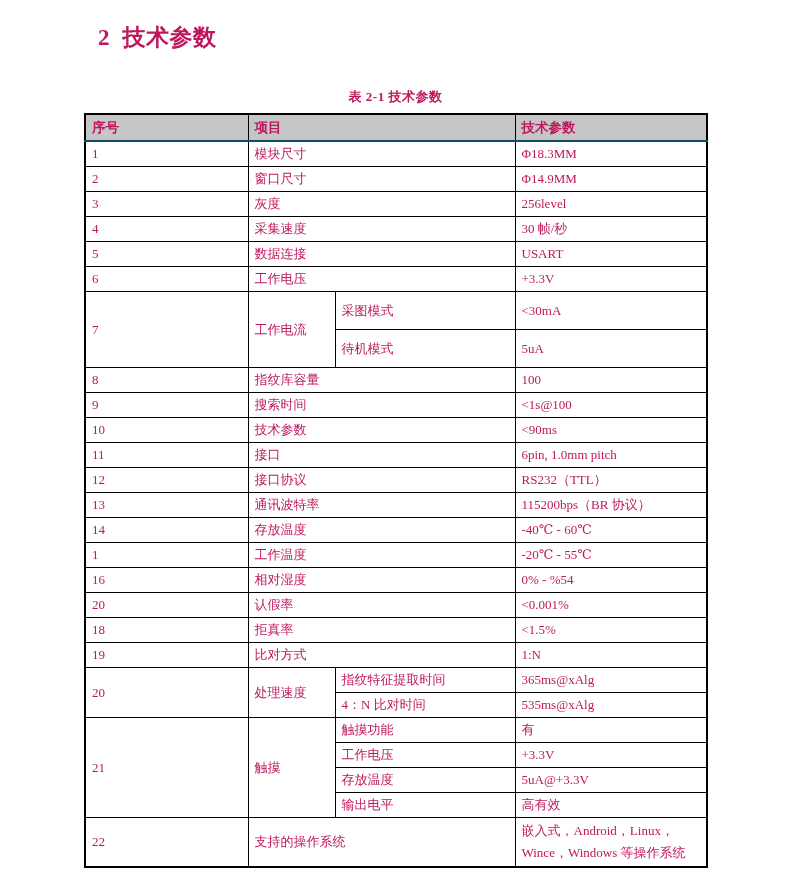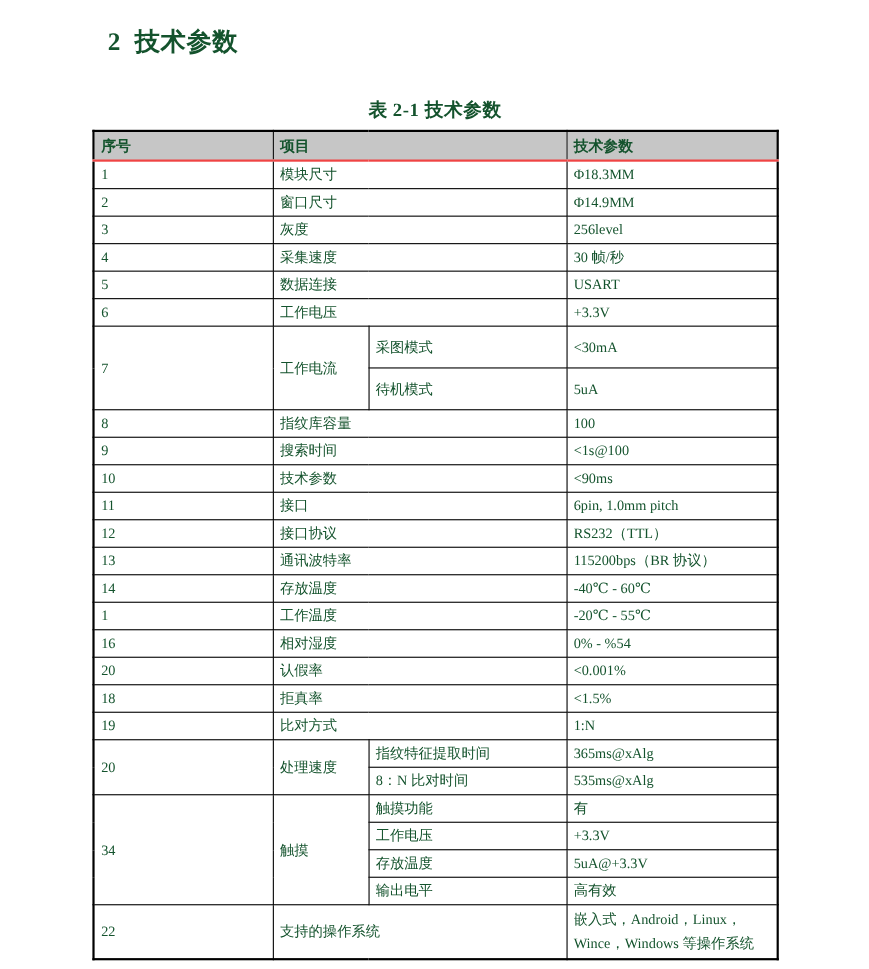--- a/index.html
+++ b/index.html
@@ -6,42 +6,42 @@
     margin: 0;
     padding: 0;
     background: #ffffff;
   }
   .page {
     position: relative;
     width: 790px;
     height: 881px;
     background: #ffffff;
     font-family: "Liberation Serif", "DejaVu Serif", serif;
-    color: #14532d;
+    color: #be185d;
     overflow: hidden;
   }
   .heading {
     position: absolute;
     left: 98px;
     top: 22px;
     font-size: 23px;
     font-weight: bold;
     white-space: pre;
     letter-spacing: 0.5px;
   }
   .content {
     position: absolute;
     left: 84px;
     top: 88px;
     width: 623px;
   }
   .caption {
     text-align: center;
     font-weight: bold;
-    font-size: 17px;
+    font-size: 13px;
     margin-bottom: 7px;
     letter-spacing: 0.5px;
   }
   table.spec {
     border-collapse: collapse;
     table-layout: fixed;
     width: 622px;
     border: 2px solid #000000;
   }
   table.spec th,
@@ -50,21 +50,21 @@
     padding: 2px 6px;
     font-size: 13px;
     vertical-align: middle;
     overflow: hidden;
     word-break: break-word;
   }
   table.spec thead th {
     background: #c6c6c6;
     text-align: left;
     font-weight: bold;
-    border-bottom: 2px solid #ef4444;
+    border-bottom: 2px solid #0c4a6e;
     height: 21px;
     font-size: 13.5px;
   }
   table.spec tbody td {
     height: 20px;
     background: #ffffff;
   }
   table.spec tbody tr.tall td {
     height: 33px;
   }
@@ -202,25 +202,25 @@
             <td class="col-item" colspan="2">比对方式</td>
             <td class="col-value">1:N</td>
           </tr>
           <tr>
             <td class="col-no" rowspan="2">20</td>
             <td class="col-item" rowspan="2">处理速度</td>
             <td class="col-subitem">指纹特征提取时间</td>
             <td class="col-value">365ms@xAlg</td>
           </tr>
           <tr>
-            <td class="col-subitem">8：N 比对时间</td>
+            <td class="col-subitem">4：N 比对时间</td>
             <td class="col-value">535ms@xAlg</td>
           </tr>
           <tr>
-            <td class="col-no" rowspan="4">34</td>
+            <td class="col-no" rowspan="4">21</td>
             <td class="col-item" rowspan="4">触摸</td>
             <td class="col-subitem">触摸功能</td>
             <td class="col-value">有</td>
           </tr>
           <tr>
             <td class="col-subitem">工作电压</td>
             <td class="col-value">+3.3V</td>
           </tr>
           <tr>
             <td class="col-subitem">存放温度</td>

